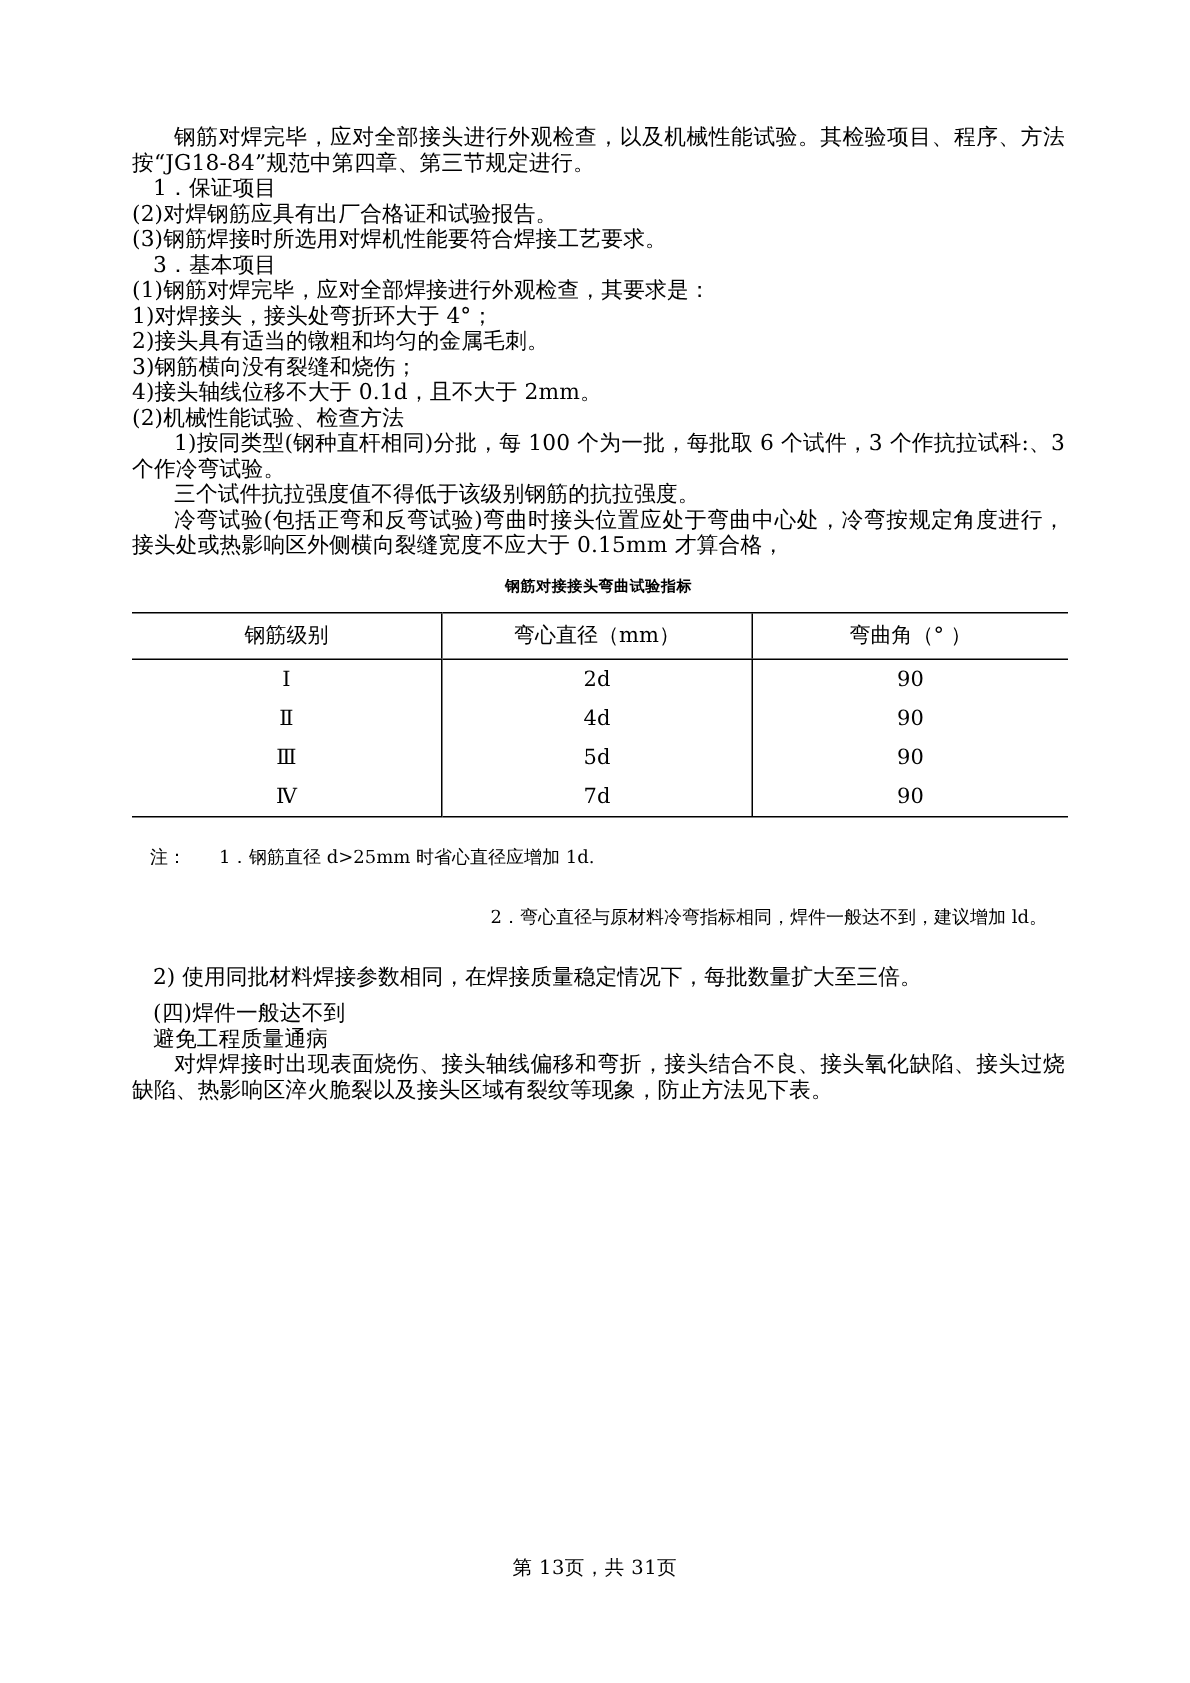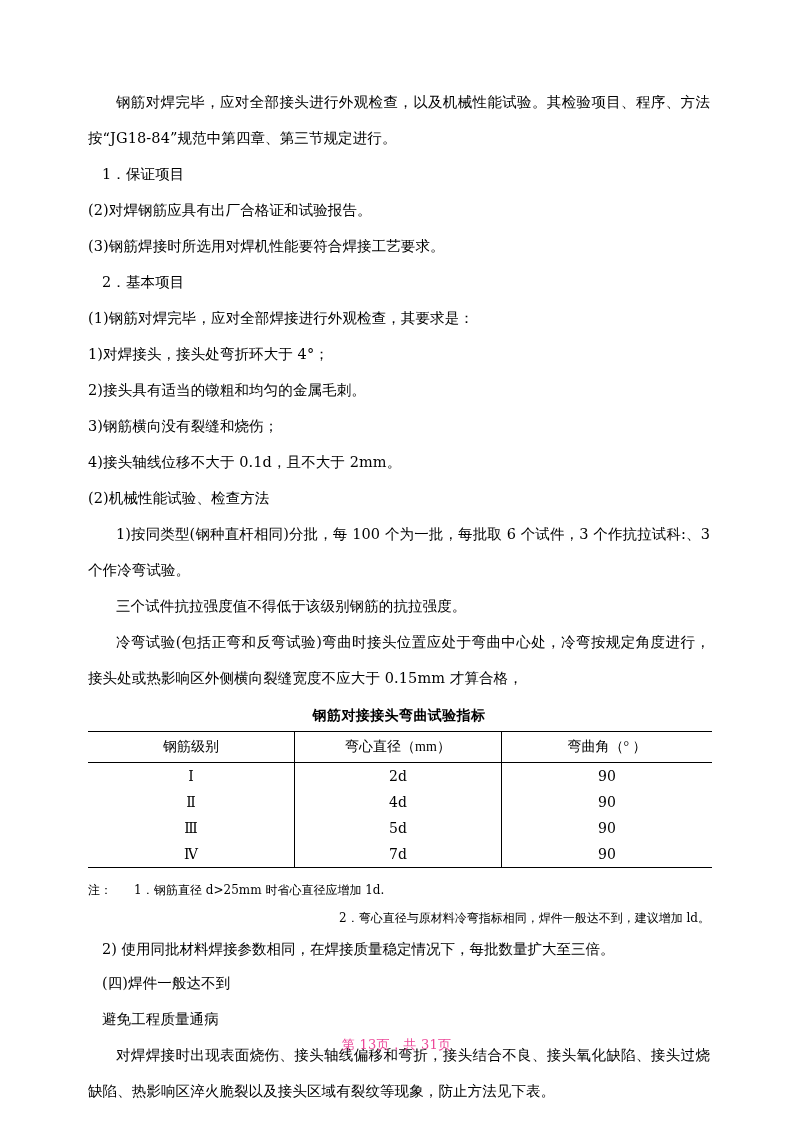--- a/index.html
+++ b/index.html
@@ -24,34 +24,34 @@
   .content {
     position: absolute;
     left: 88px;
     top: 84px;
     width: 622px;
   }
   
   p.para {
     margin: 0 0 0 0;
     font-size: 14.5px;
-    line-height: 36px;
+    line-height: 17px;
     text-align: justify;
     text-justify: inter-ideograph;
     letter-spacing: 0.1px;
   }
   .indent2 { text-indent: 28px; }
   .indent1 { text-indent: 14px; }
   .indent0 { text-indent: 0; }
 
   
   .table-caption {
     text-align: center;
     font-weight: bold;
-    font-size: 14px;
+    font-size: 10px;
     line-height: 24px;
     margin: 7px 0 4px 0;
     letter-spacing: 0.4px;
   }
 
   
   table.data-table {
     border-collapse: collapse;
     width: 622px;
     margin: 0 0 0 0;
@@ -59,39 +59,38 @@
   }
   table.data-table td {
     text-align: center;
     font-size: 14px;
     height: 26px;
     padding: 0;
     vertical-align: middle;
   }
   table.data-table thead td {
     height: 30px;
-    font-family: Liberation Serif, serif;
   }
   .col-a { width: 206px; }
   .col-b { width: 206px; }
   .col-c { width: 210px; }
 
   .tb-top td { border-top: 1.3px solid #000; }
   .tb-headbottom td { border-bottom: 1.1px solid #000; }
   .tb-bottom td { border-bottom: 1.3px solid #000; }
   .vline-l { border-left: 1px solid #000; margin-left: 41px; }
 
   
   .notes {
     margin-top: 8px;
   }
   .note-line {
     font-size: 12px;
     line-height: 28px;
-    margin: 0;
+    margin: 12px;
     white-space: nowrap;
   }
   .note-label {
     display: inline-block;
     width: 46px;
   }
   .note-num {
     display: inline-block;
     width: 20px;
   }
@@ -108,36 +107,36 @@
   }
 
   
   .footer {
     position: absolute;
     left: 0;
     top: 1036px;
     width: 793px;
     text-align: center;
     font-size: 13px;
-    color: #ec4899;
+    color: #000000;
     letter-spacing: 0.3px;
   }
 </style>
 </head>
 <body>
 
 <div class="page">
 
   <div class="content">
 
     <p class="para indent2">钢筋对焊完毕，应对全部接头进行外观检查，以及机械性能试验。其检验项目、程序、方法按“JG18-84”规范中第四章、第三节规定进行。</p>
     <p class="para indent1">1．保证项目</p>
     <p class="para indent0">(2)对焊钢筋应具有出厂合格证和试验报告。</p>
     <p class="para indent0">(3)钢筋焊接时所选用对焊机性能要符合焊接工艺要求。</p>
-    <p class="para indent1">2．基本项目</p>
+    <p class="para indent1">3．基本项目</p>
     <p class="para indent0">(1)钢筋对焊完毕，应对全部焊接进行外观检查，其要求是：</p>
     <p class="para indent0">1)对焊接头，接头处弯折环大于 4°；</p>
     <p class="para indent0">2)接头具有适当的镦粗和均匀的金属毛刺。</p>
     <p class="para indent0">3)钢筋横向没有裂缝和烧伤；</p>
     <p class="para indent0">4)接头轴线位移不大于 0.1d，且不大于 2mm。</p>
     <p class="para indent0">(2)机械性能试验、检查方法</p>
     <p class="para indent2">1)按同类型(钢种直杆相同)分批，每 100 个为一批，每批取 6 个试件，3 个作抗拉试科:、3 个作冷弯试验。</p>
     <p class="para indent2">三个试件抗拉强度值不得低于该级别钢筋的抗拉强度。</p>
     <p class="para indent2">冷弯试验(包括正弯和反弯试验)弯曲时接头位置应处于弯曲中心处，冷弯按规定角度进行，接头处或热影响区外侧横向裂缝宽度不应大于 0.15mm 才算合格，</p>
 

